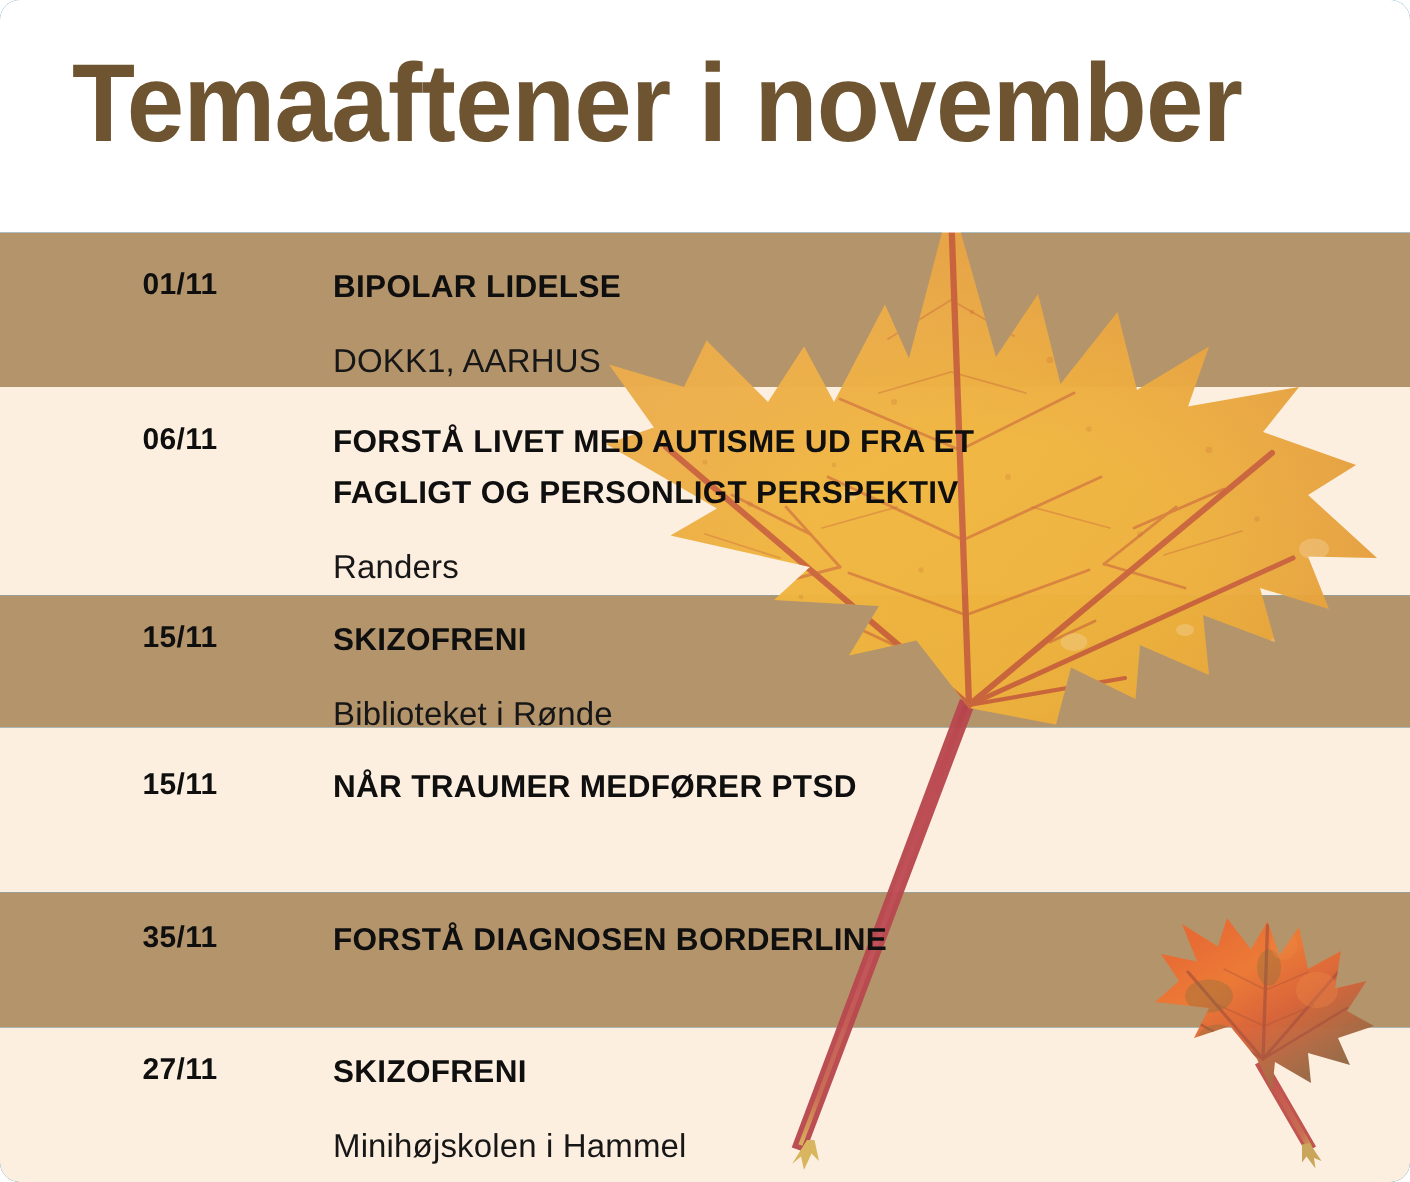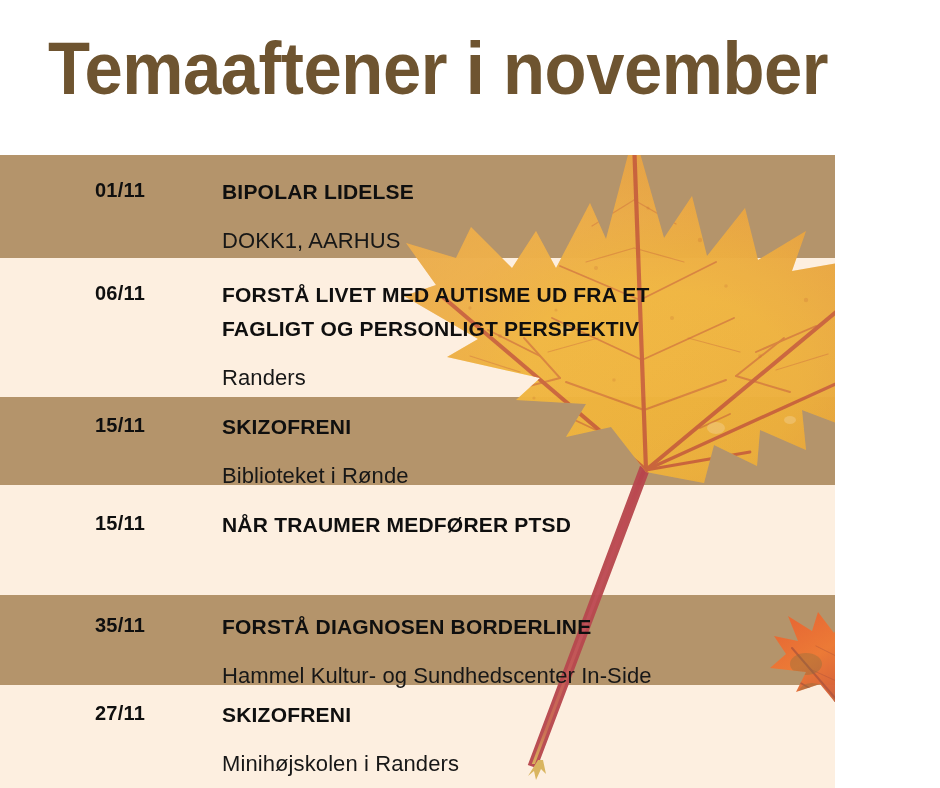--- a/index.html
+++ b/index.html
@@ -8,24 +8,25 @@
     padding: 0;
     background: #ffffff;
   }
   body {
     font-family: "Liberation Sans", sans-serif;
     -webkit-font-smoothing: antialiased;
   }
 
   .poster {
     position: relative;
-    width: 835px;
+    width: 940px;
     height: 788px;
     overflow: hidden;
     background: #0369a1;
+    border-radius: 13px;
   }
 
   
   .header {
     position: absolute;
     left: 0;
     top: 0;
     width: 940px;
     height: 155px;
     background: #ffffff;
@@ -347,26 +348,25 @@
       <div class="entry-date">15/11</div>
       <div class="entry-body">
         <div class="entry-title">NÅR TRAUMER MEDFØRER PTSD</div>
       </div>
     </div>
 
     <div class="entry" style="top:610px;">
       <div class="entry-date">35/11</div>
       <div class="entry-body">
         <div class="entry-title">FORSTÅ DIAGNOSEN BORDERLINE</div>
-        <div class="entry-venue">Hammel Kultur- og Sundhedscenter In-Side</div>
       </div>
     </div>
 
     <div class="entry" style="top:698px;">
       <div class="entry-date">27/11</div>
       <div class="entry-body">
         <div class="entry-title">SKIZOFRENI</div>
-        <div class="entry-venue">Minihøjskolen i Randers</div>
+        <div class="entry-venue">Minihøjskolen i Hammel</div>
       </div>
     </div>
 
   </div>
 </div>
 
 </body></html>

